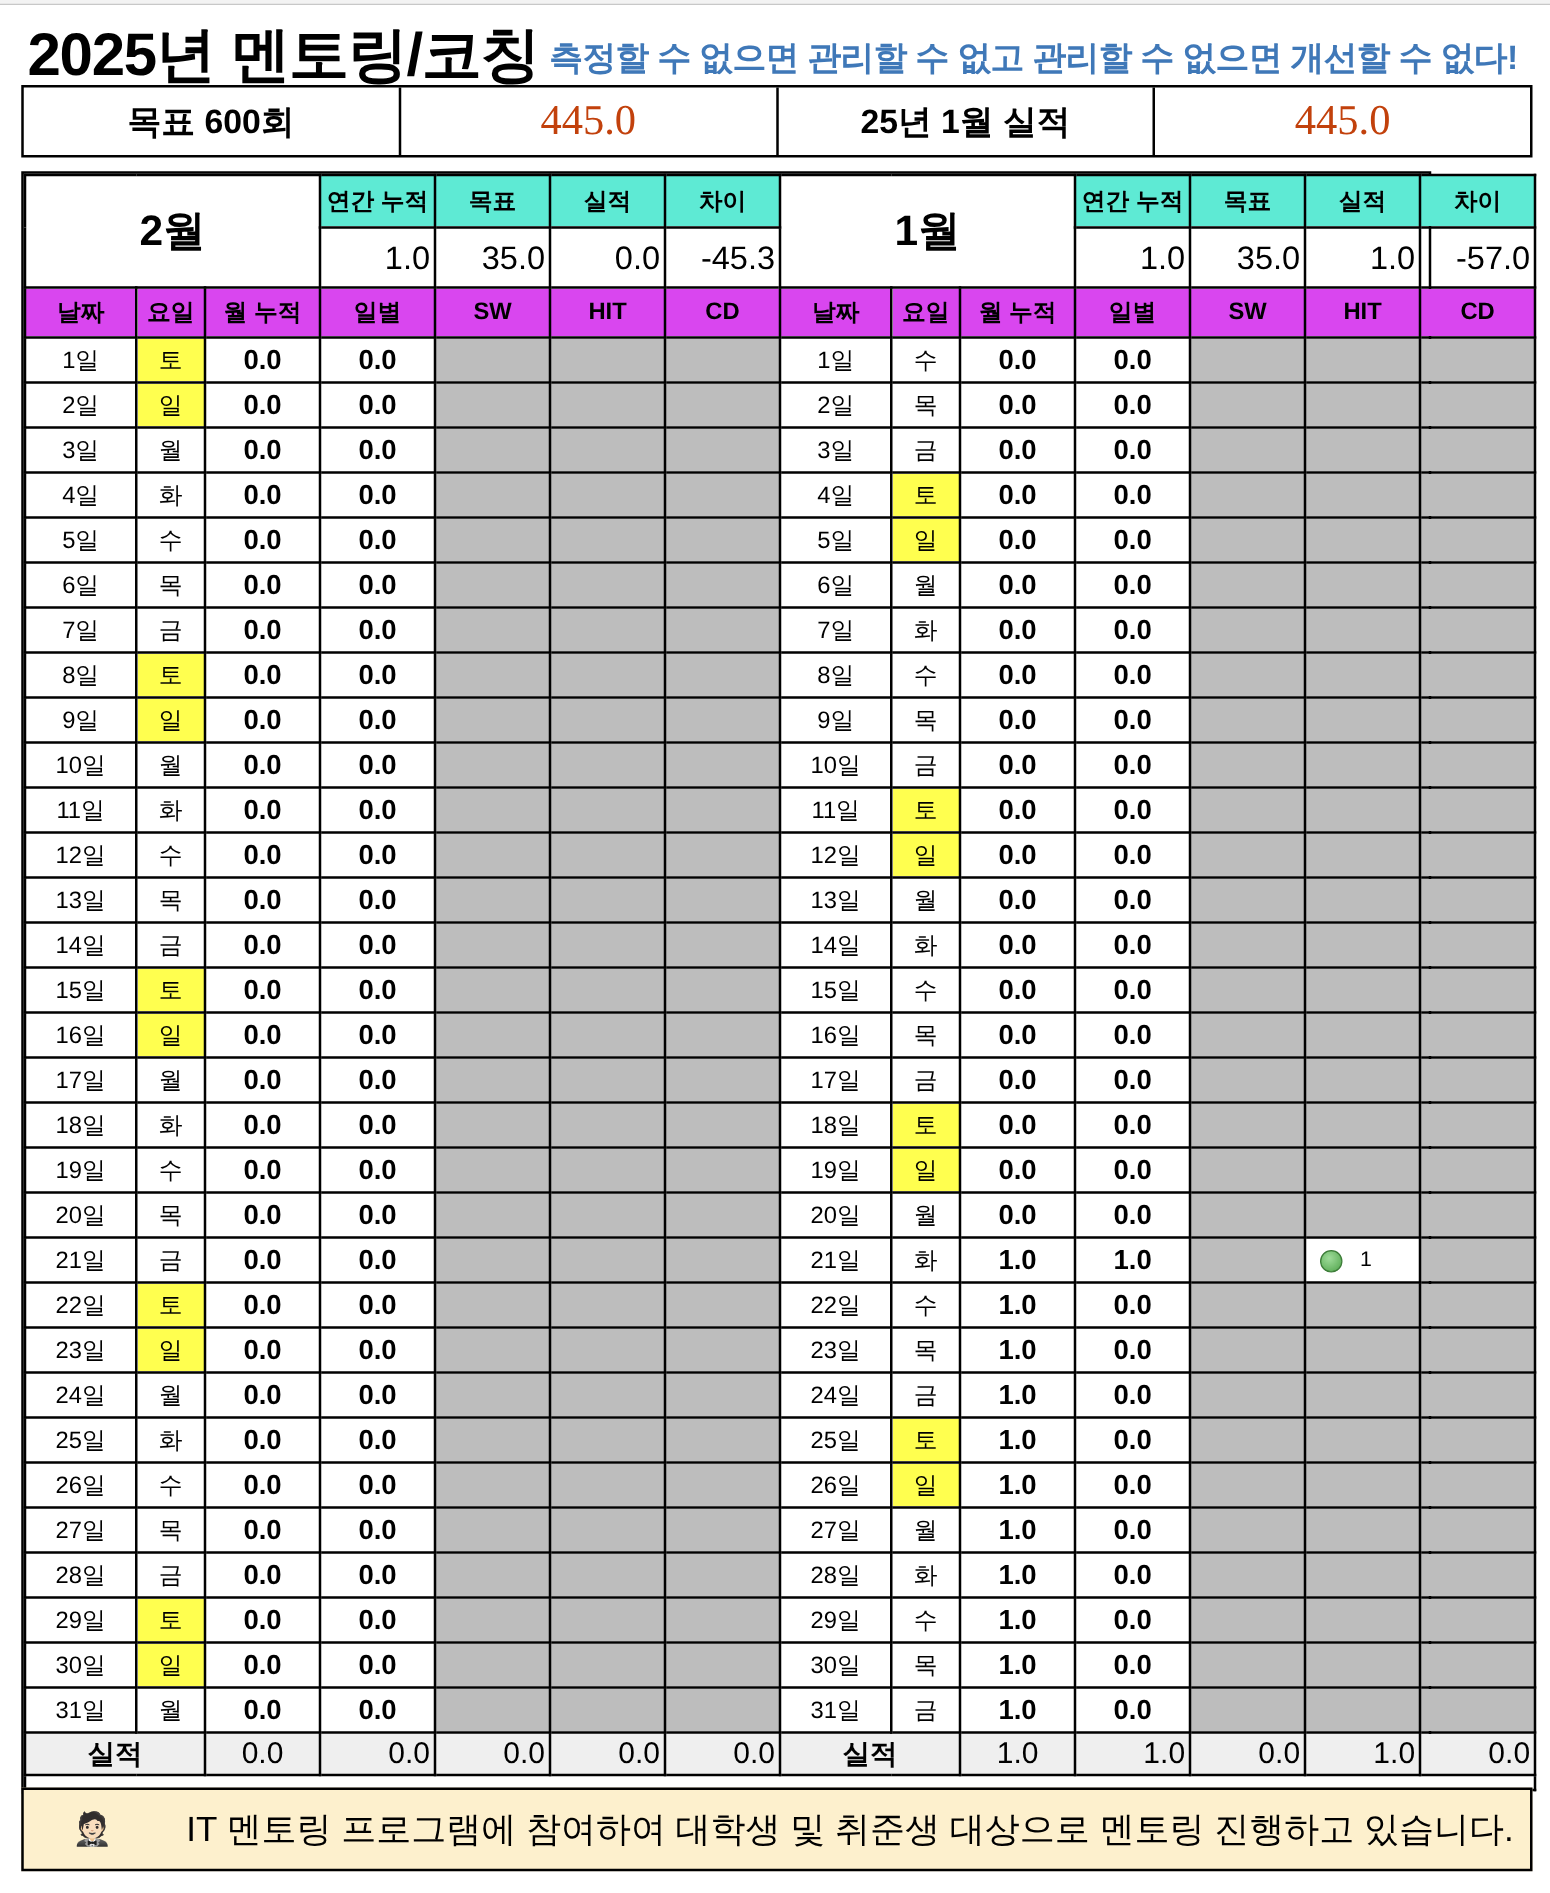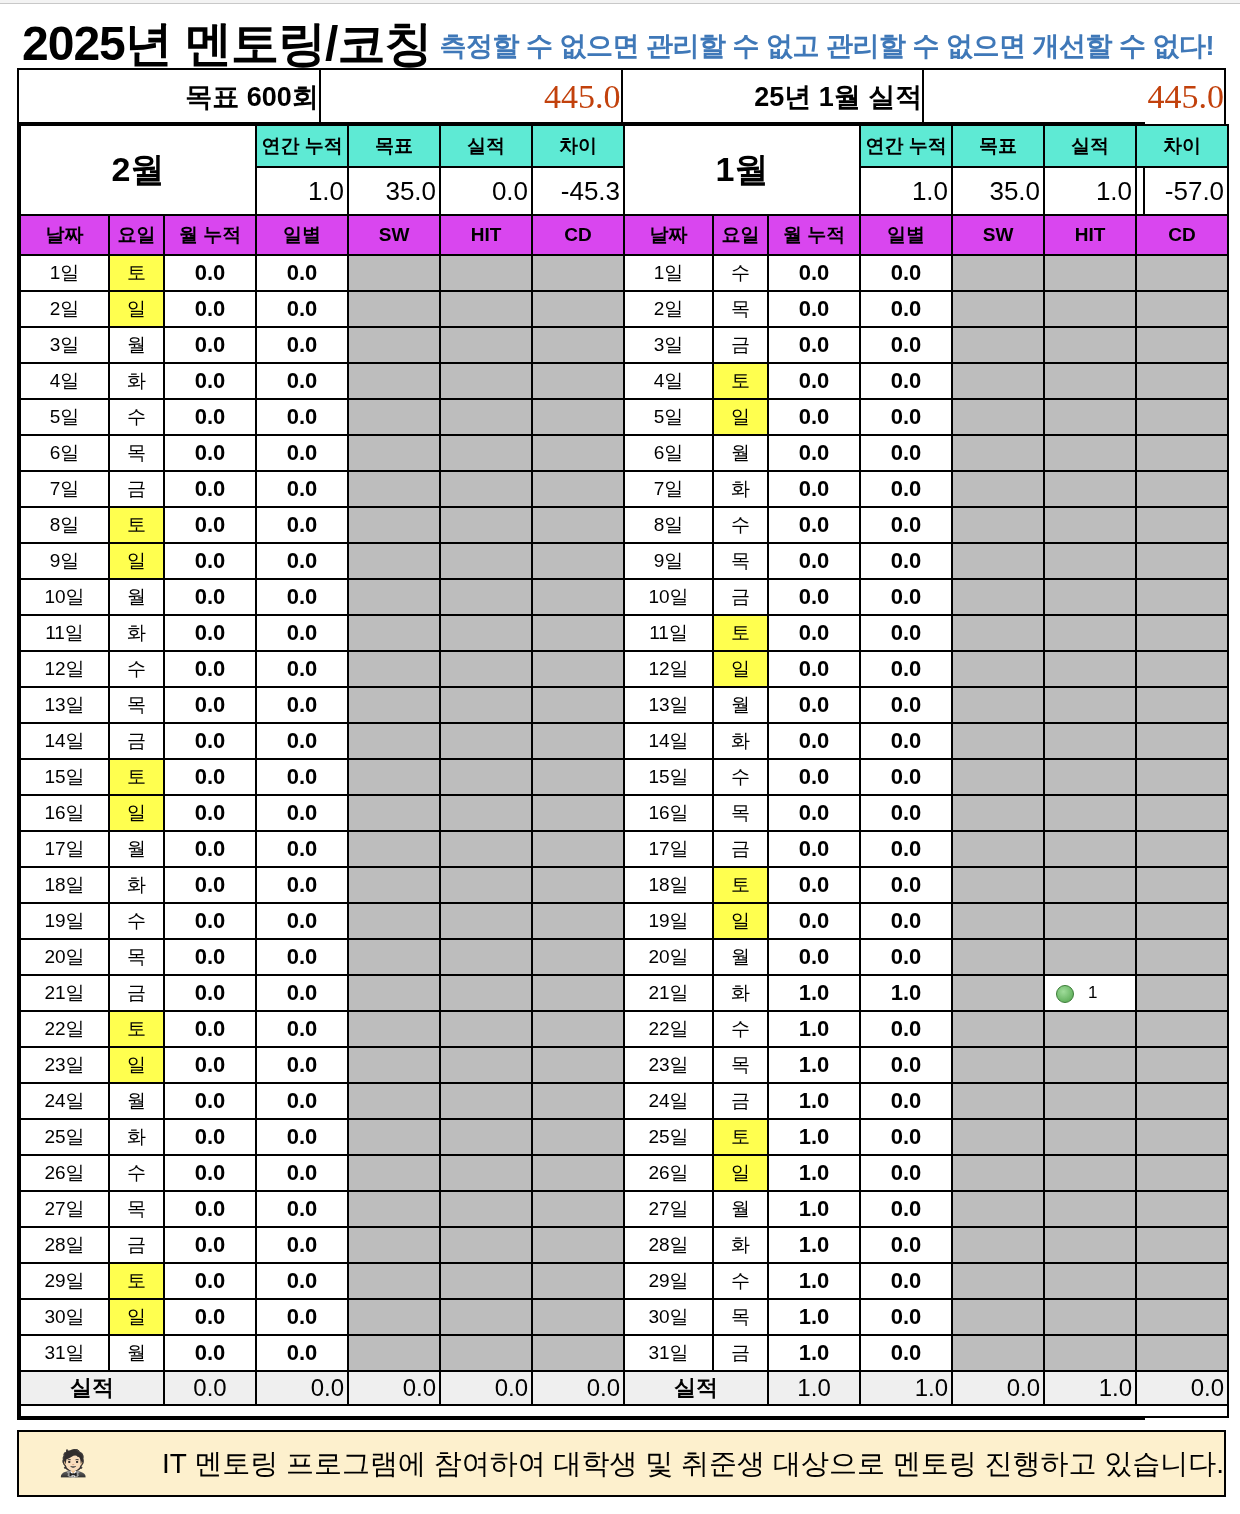--- a/index.html
+++ b/index.html
@@ -5,45 +5,45 @@
   * { box-sizing: border-box; margin: 0; padding: 0; }
   body {
     width: 1240px; height: 1514px; background: #fff;
     font-family: "Liberation Sans", "DejaVu Sans", sans-serif;
     color: #000; position: relative; overflow: hidden;
   }
   .topstrip { position: absolute; left: 0; top: 0; width: 1240px; height: 4px; border-bottom: 1px solid #c8c8c8; background: #f3f3f3; }
   .title { position: absolute; left: 22px; top: 12px; font-size: 48px; font-weight: bold; letter-spacing: -1px; text-align: center; }
   .motto { position: absolute; right: 26px; top: 28px; font-size: 27px; font-weight: bold; color: #3f78b8; letter-spacing: -0.5px; }
   .summary { position: absolute; left: 17px; top: 68px; width: 1209px; height: 58px; border: 2px solid #000; display: flex; }
-  .summary > div { flex: 1; display: flex; align-items: center; justify-content: flex-end; border-right: 2px solid #000; }
+  .summary > div { flex: 1; display: flex; align-items: center; justify-content: center; border-right: 2px solid #000; }
   .summary > div:last-child { border-right: none; }
   .summary .lbl { font-size: 27px; font-weight: bold; }
   .summary .val { font-size: 34px; color: #c2410c; font-weight: normal; font-family: Liberation Serif, serif; }
-  .grid { position: absolute; left: 17px; top: 122px; width: 1128px; border: 2px solid #000; }
+  .grid { position: absolute; left: 17px; top: 137px; width: 1128px; border: 2px solid #000; }
   table { border-collapse: collapse; width: 100%; table-layout: fixed; }
   td { border: 2px solid #000; height: 36px; text-align: center; font-size: 21px; padding: 0 3px; white-space: nowrap; overflow: hidden; }
   .hdr td.h { background: #5eead4; font-weight: bold; font-size: 19px; height: 42px; vertical-align: middle; }
   .hdr td.hv { font-size: 26px; text-align: right; height: 48px; }
   .month { font-size: 34px; font-weight: bold; }
   .colhdr td { background: #d946ef; font-weight: bold; font-size: 19px; height: 40px; }
   .date { font-size: 19px; font-weight: normal; }
   .dow { font-size: 19px; }
   .wk { background: #ffff4f; }
   .num { font-weight: bold; font-size: 22px; }
   .gray { background: #bdbdbd; }
   .hitcell { background: #fff; text-align: left; font-size: 17px; }
   .dot { display: inline-block; width: 18px; height: 18px; border-radius: 50%; background: radial-gradient(circle at 40% 35%, #9fdc9a, #4fa34a); border: 1px solid #3d7d39; vertical-align: middle; margin: 0 14px 0 8px; }
   .total td { background: #efefef; height: 34px; font-size: 24px; }
   .total td.tl { font-weight: bold; font-size: 22px; }
   .total td.r { text-align: right; }
   .spacer td { height: 12px; background: #fff; }
   .note { position: absolute; left: 17px; top: 1430px; width: 1209px; height: 67px; background: #fdf0cd; border: 2px solid #000; display: flex; align-items: center; font-size: 28px; }
   .note .emoji { width: 110px; text-align: center; font-size: 26px; }
-  .note .txt { flex: 1; padding-left: 20px; text-align: right; }
+  .note .txt { flex: 1; padding-left: 20px; }
   .sep { border-left: 2px solid #000; }
 </style>
 </head>
 <body>
 
 <div class="topstrip"></div>
 <div class="title">2025년 멘토링/코칭</div>
 <div class="motto">측정할 수 없으면 관리할 수 없고 관리할 수 없으면 개선할 수 없다!</div>
 
 <div class="summary">

